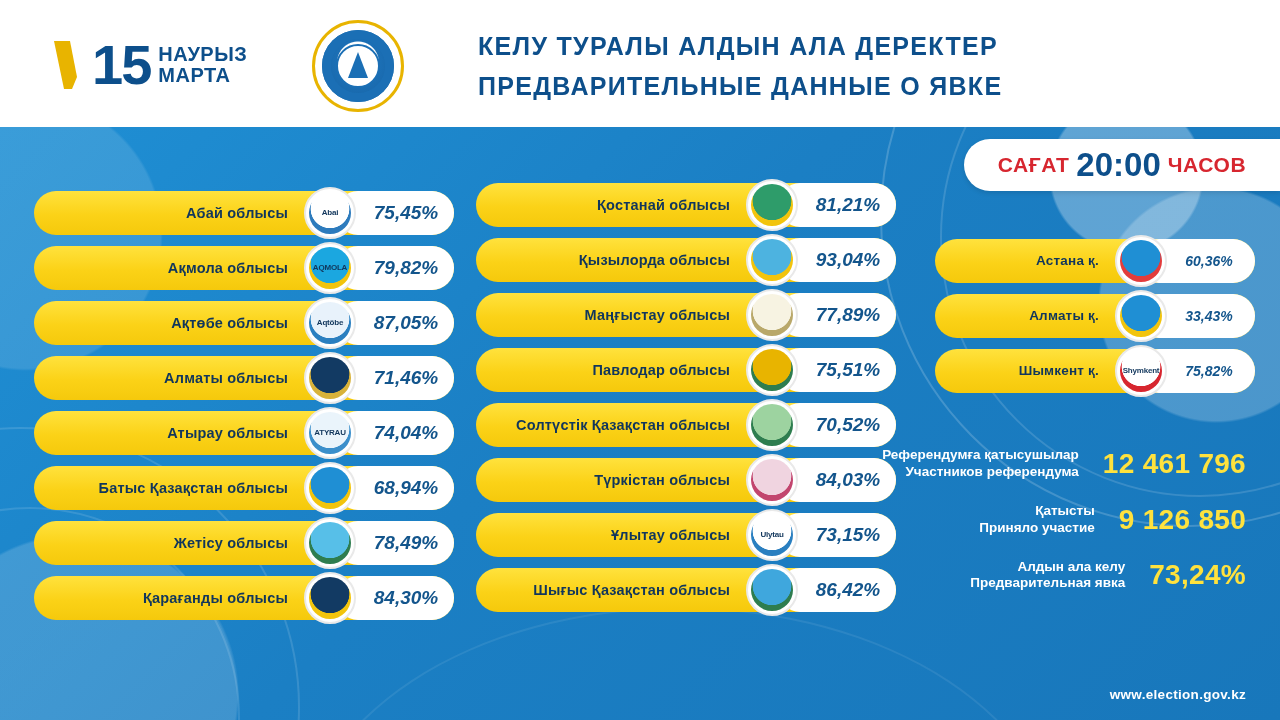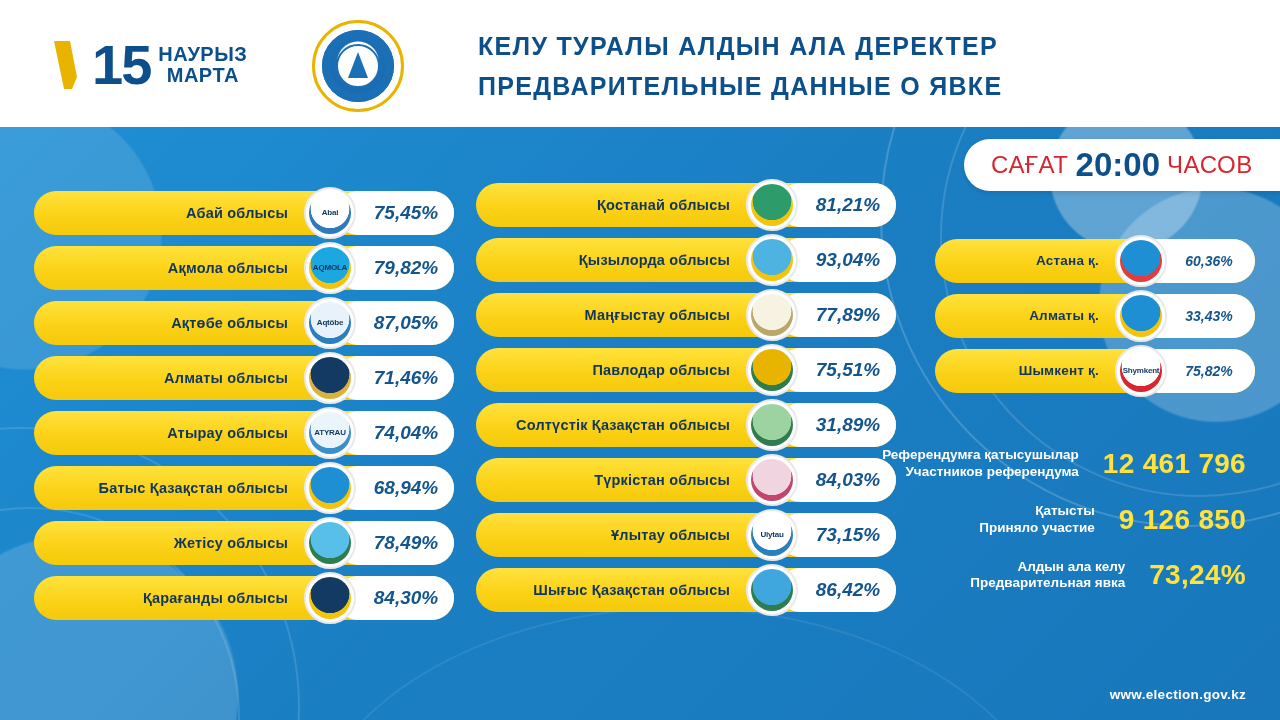--- a/index.html
+++ b/index.html
@@ -46,21 +46,20 @@
   }
   .logo-words {
     margin-left: 8px;
     line-height: 1.06;
   }
   .logo-words div {
     font-size: 20px;
     font-weight: bold;
     color: #0d4f8b;
     letter-spacing: 0.5px;
-    text-align: center;
   }
 
   .emblem {
     position: absolute;
     left: 312px; top: 20px;
     width: 92px; height: 92px;
     border-radius: 50%;
     background: #ffffff;
     border: 3px solid #e8b400;
     display: flex;
@@ -144,22 +143,22 @@
     background: #ffffff;
     border-radius: 26px 0 0 26px;
     box-shadow: 0 2px 5px rgba(0,0,0,0.12);
     display: flex;
     align-items: center;
     justify-content: center;
     gap: 7px;
   }
   .time-badge .tb-lab {
     color: #d7262f;
-    font-size: 24px;
-    font-weight: normal;
+    font-size: 21px;
+    font-weight: bold;
     letter-spacing: 0.6px;
   }
   .time-badge .tb-val {
     color: #0d4f8b;
     font-size: 33px;
     font-weight: bold;
     letter-spacing: 0px;
   }
 
   
@@ -432,21 +431,21 @@
             <div class="badge-emblem" style="background: radial-gradient(circle at 50% 40%, rgb(232, 180, 0) 0px, rgb(232, 180, 0) 58%, rgb(46, 125, 79) 60%, rgb(46, 125, 79) 100%);"></div>
           </div>
           <div class="value">75,51%</div>
         </div>
         <div class="row">
           <div class="pill white-tail"></div>
           <div class="name">Солтүстік Қазақстан облысы</div>
           <div class="badge">
             <div class="badge-emblem" style="background: radial-gradient(circle at 50% 40%, rgb(157, 211, 160) 0px, rgb(157, 211, 160) 58%, rgb(46, 125, 79) 60%, rgb(46, 125, 79) 100%);"></div>
           </div>
-          <div class="value">31,89%</div>
+          <div class="value">70,52%</div>
         </div>
         <div class="row">
           <div class="pill white-tail"></div>
           <div class="name">Түркістан облысы</div>
           <div class="badge">
             <div class="badge-emblem" style="background: radial-gradient(circle at 50% 40%, rgb(240, 212, 224) 0px, rgb(240, 212, 224) 58%, rgb(194, 69, 110) 60%, rgb(194, 69, 110) 100%);"></div>
           </div>
           <div class="value">84,03%</div>
         </div>
         <div class="row">

